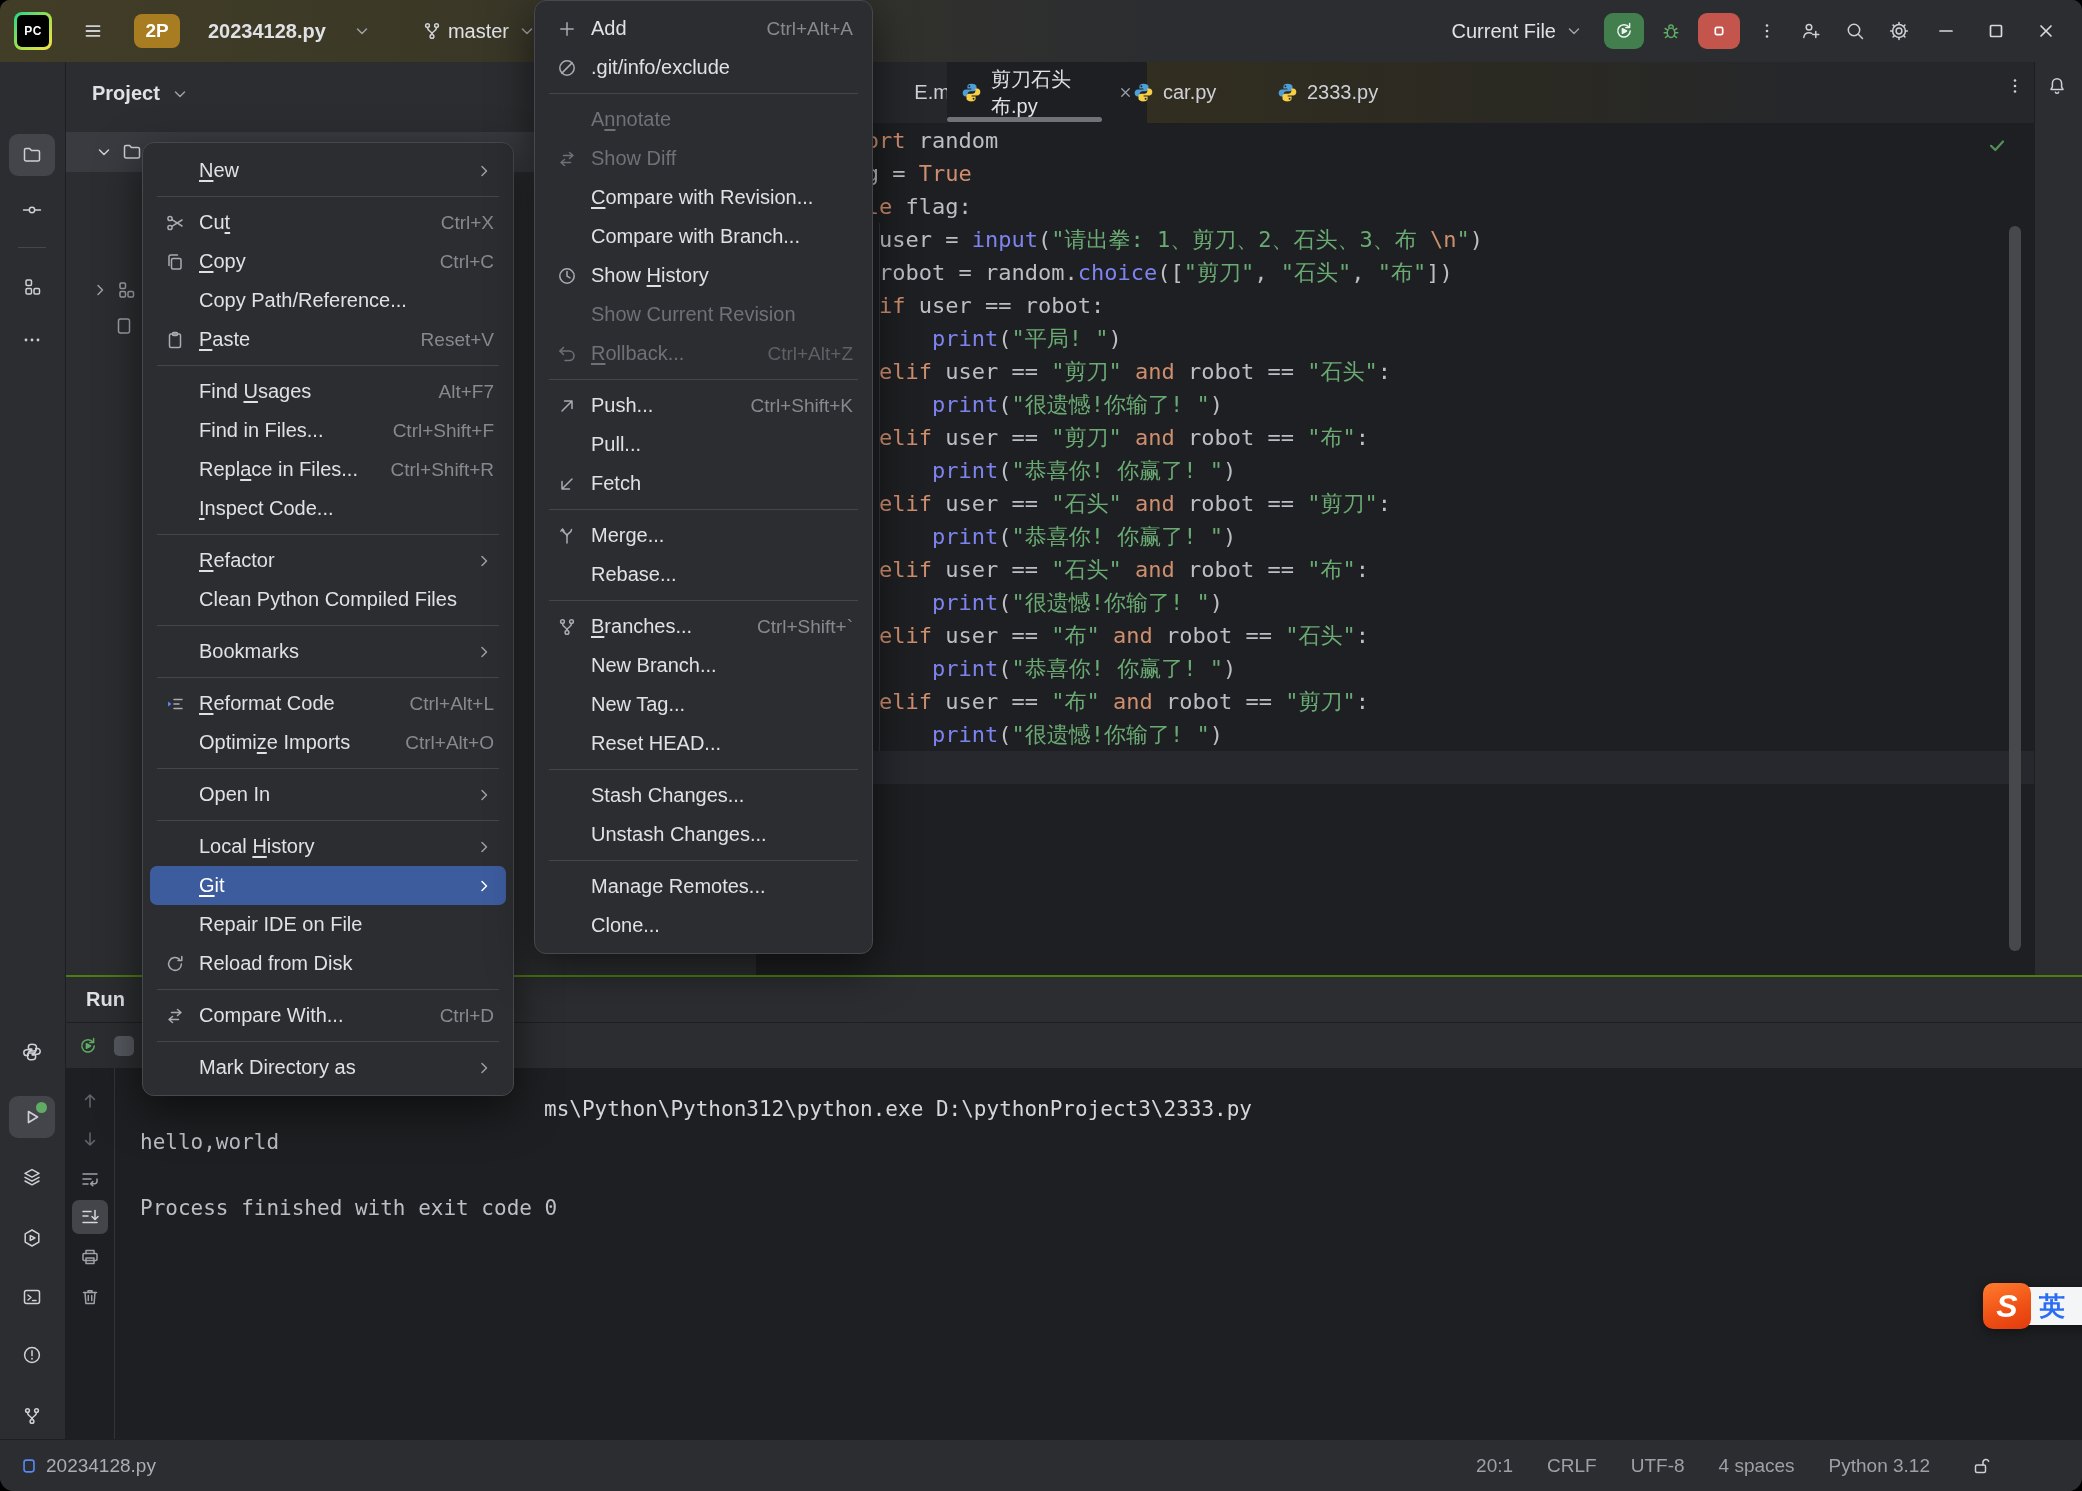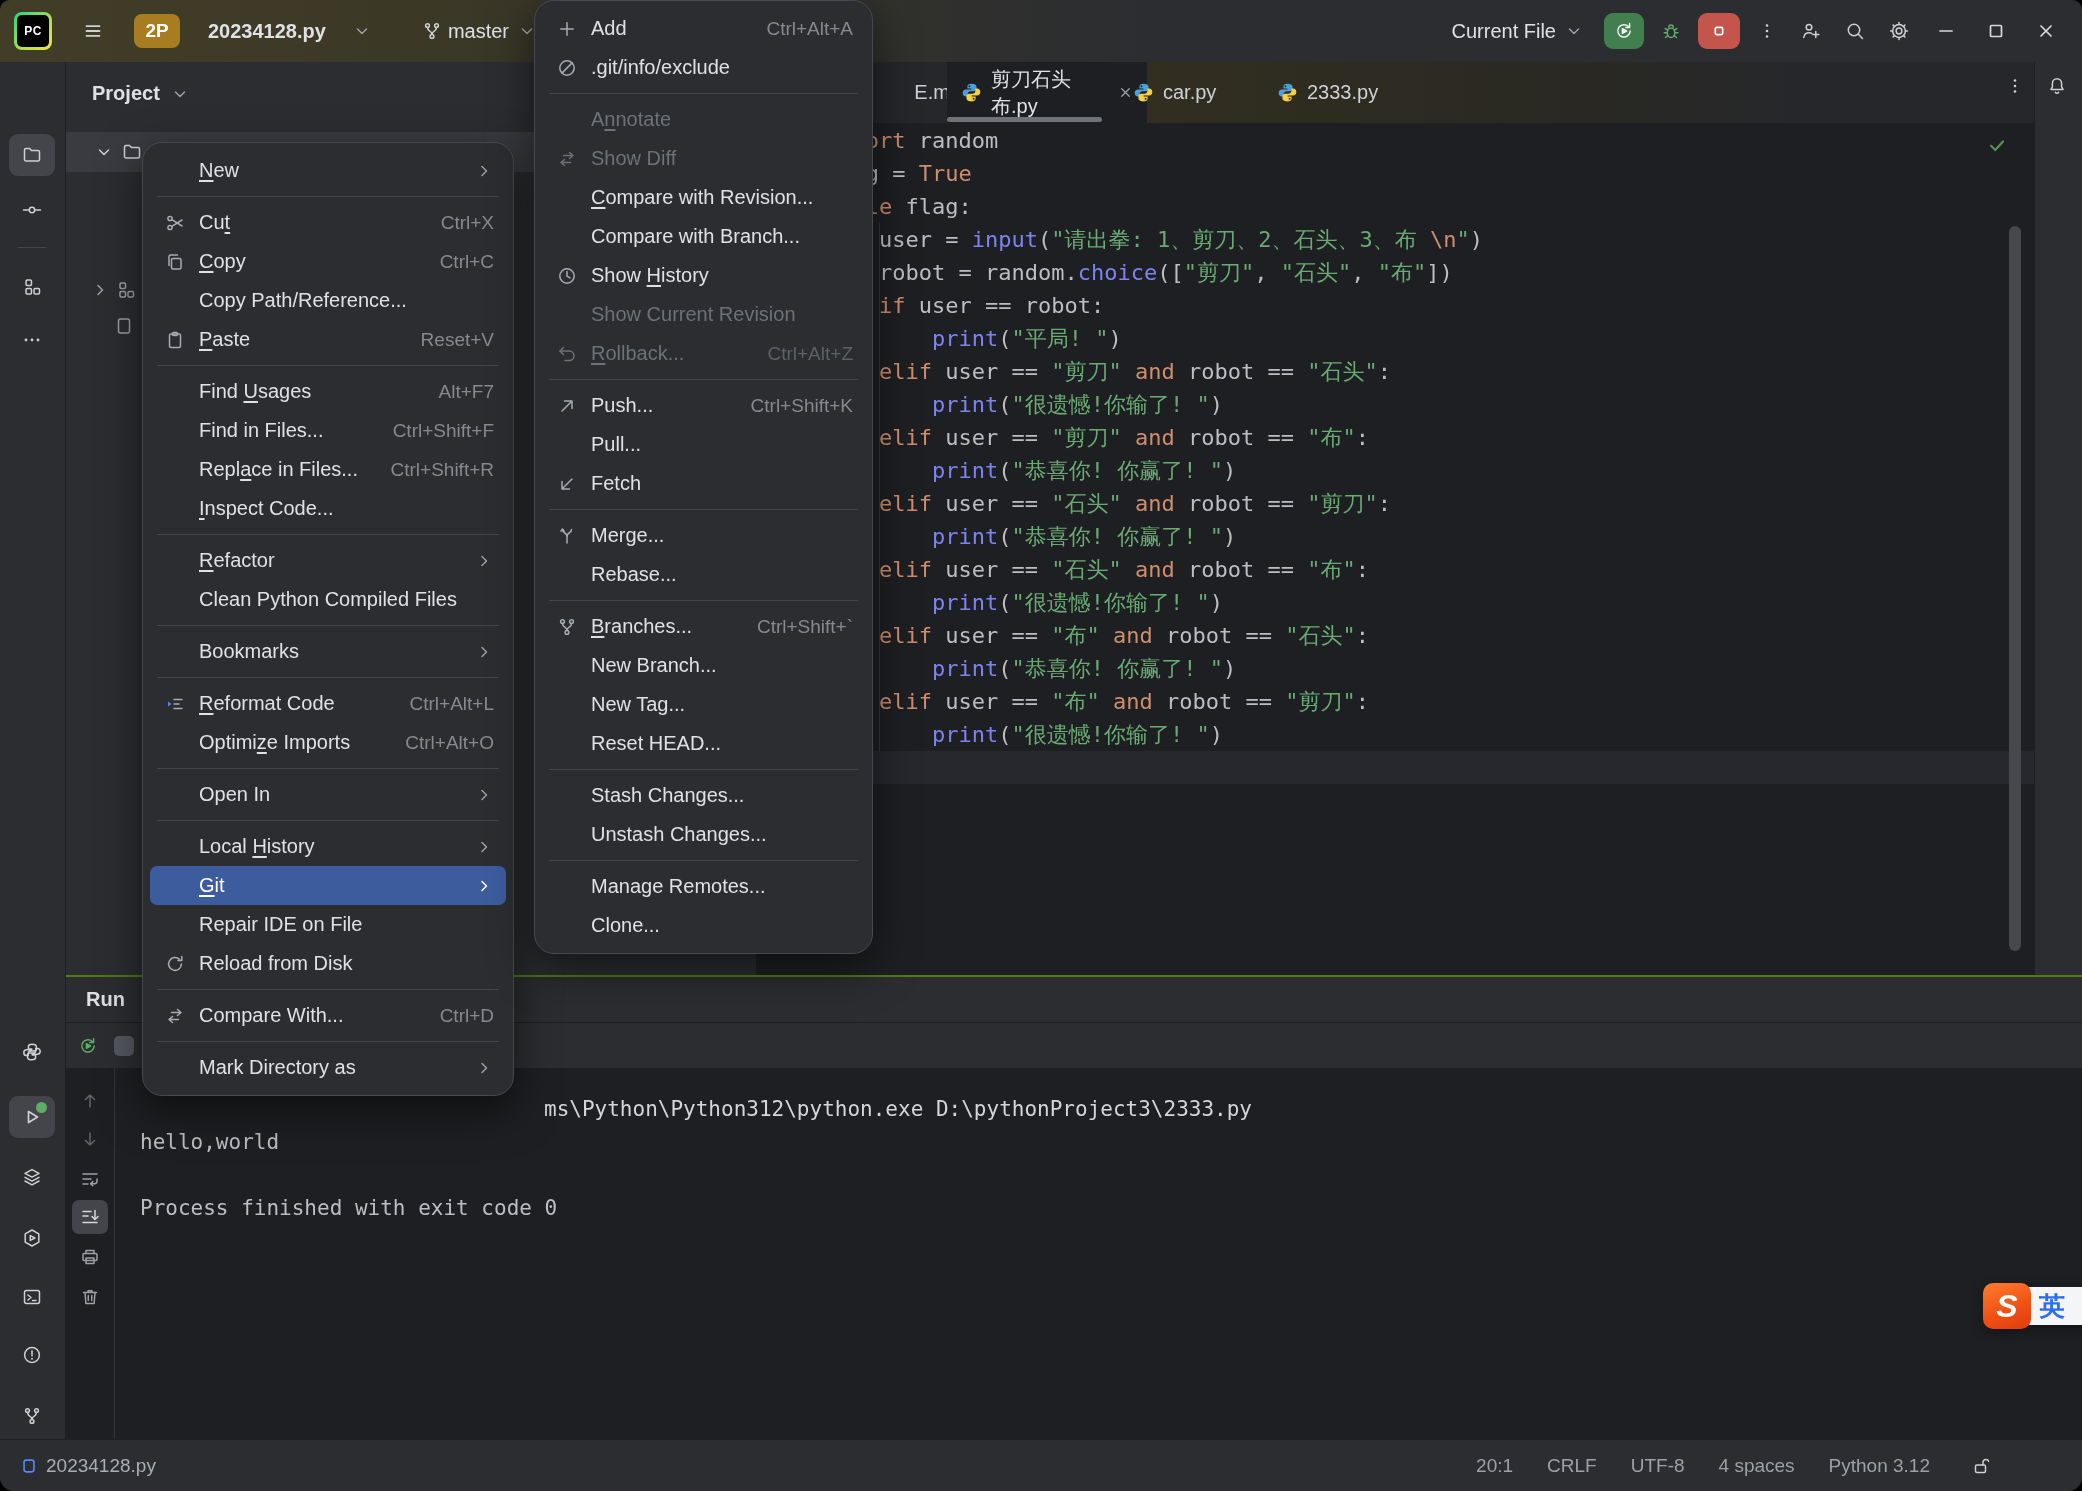--- a/index.html
+++ b/index.html
@@ -89,21 +89,21 @@
   
   .statusbar{position:absolute;left:0;right:0;bottom:0;height:51px;background:#2b2d30;border-top:1px solid #1e1f22;
     display:flex;align-items:center;z-index:6;font-size:19px;color:#9da0a6;}
   .sb-left{display:flex;align-items:center;gap:8px;margin-left:20px;}
   .sb-file{color:#aaadb3;}
   .sb-right{margin-left:auto;display:flex;align-items:center;gap:34px;padding-right:30px;}
   .sb-item{color:#9da0a6;}
   .sb-lock{color:#ced0d6;display:flex;margin-left:8px;margin-right:60px;}
 
   
-  .menu{position:absolute;background:#2b2d30;border:1px solid #46484d;border-radius:20px;
+  .menu{position:absolute;background:#2b2d30;border:1px solid #46484d;border-radius:12px;
     box-shadow:0 14px 44px rgba(0,0,0,.55);padding:8px 0;z-index:100;}
   #context-menu{left:142px;top:142px;width:370px;}
   #git-submenu{left:534px;top:0px;width:337px;z-index:110;}
   .mi{height:39px;display:flex;align-items:center;color:#dfe1e5;font-size:20px;margin:0 7px;border-radius:7px;padding-right:12px;}
   .mi .ic{width:30px;margin-left:10px;display:flex;justify-content:center;color:#a8abb2;flex:none;}
   .mi .lbl{margin-left:9px;white-space:nowrap;}
   .mi.sel{background:#3d5c9e;color:#fff;}
   .mi.sel .lbl,.mi.sel .arr{color:#fff;}
   .mi.dis{color:#6e7177;} .mi.dis .ic{color:#6e7177;}
   .mi .sc{margin-left:auto;color:#87898e;font-size:19px;padding-left:28px;white-space:nowrap;}

